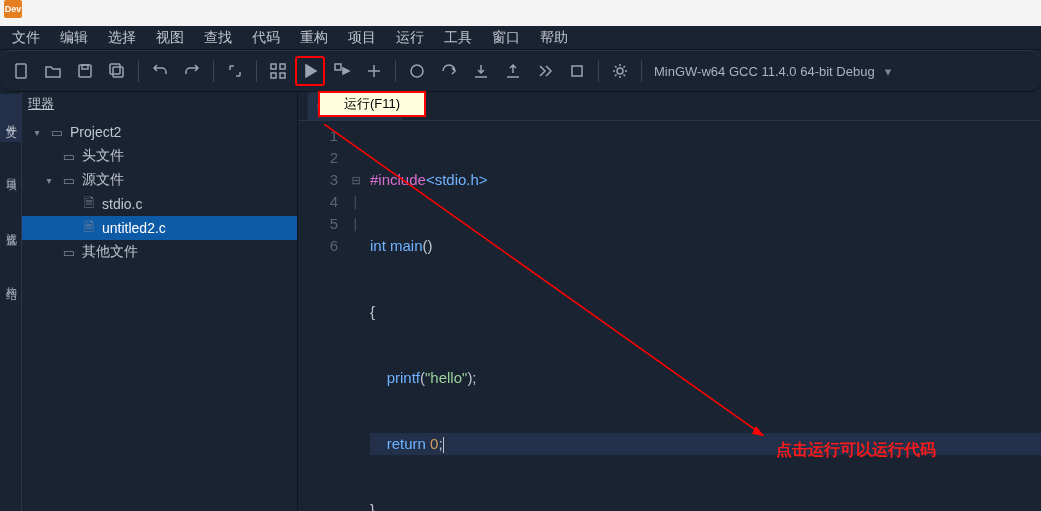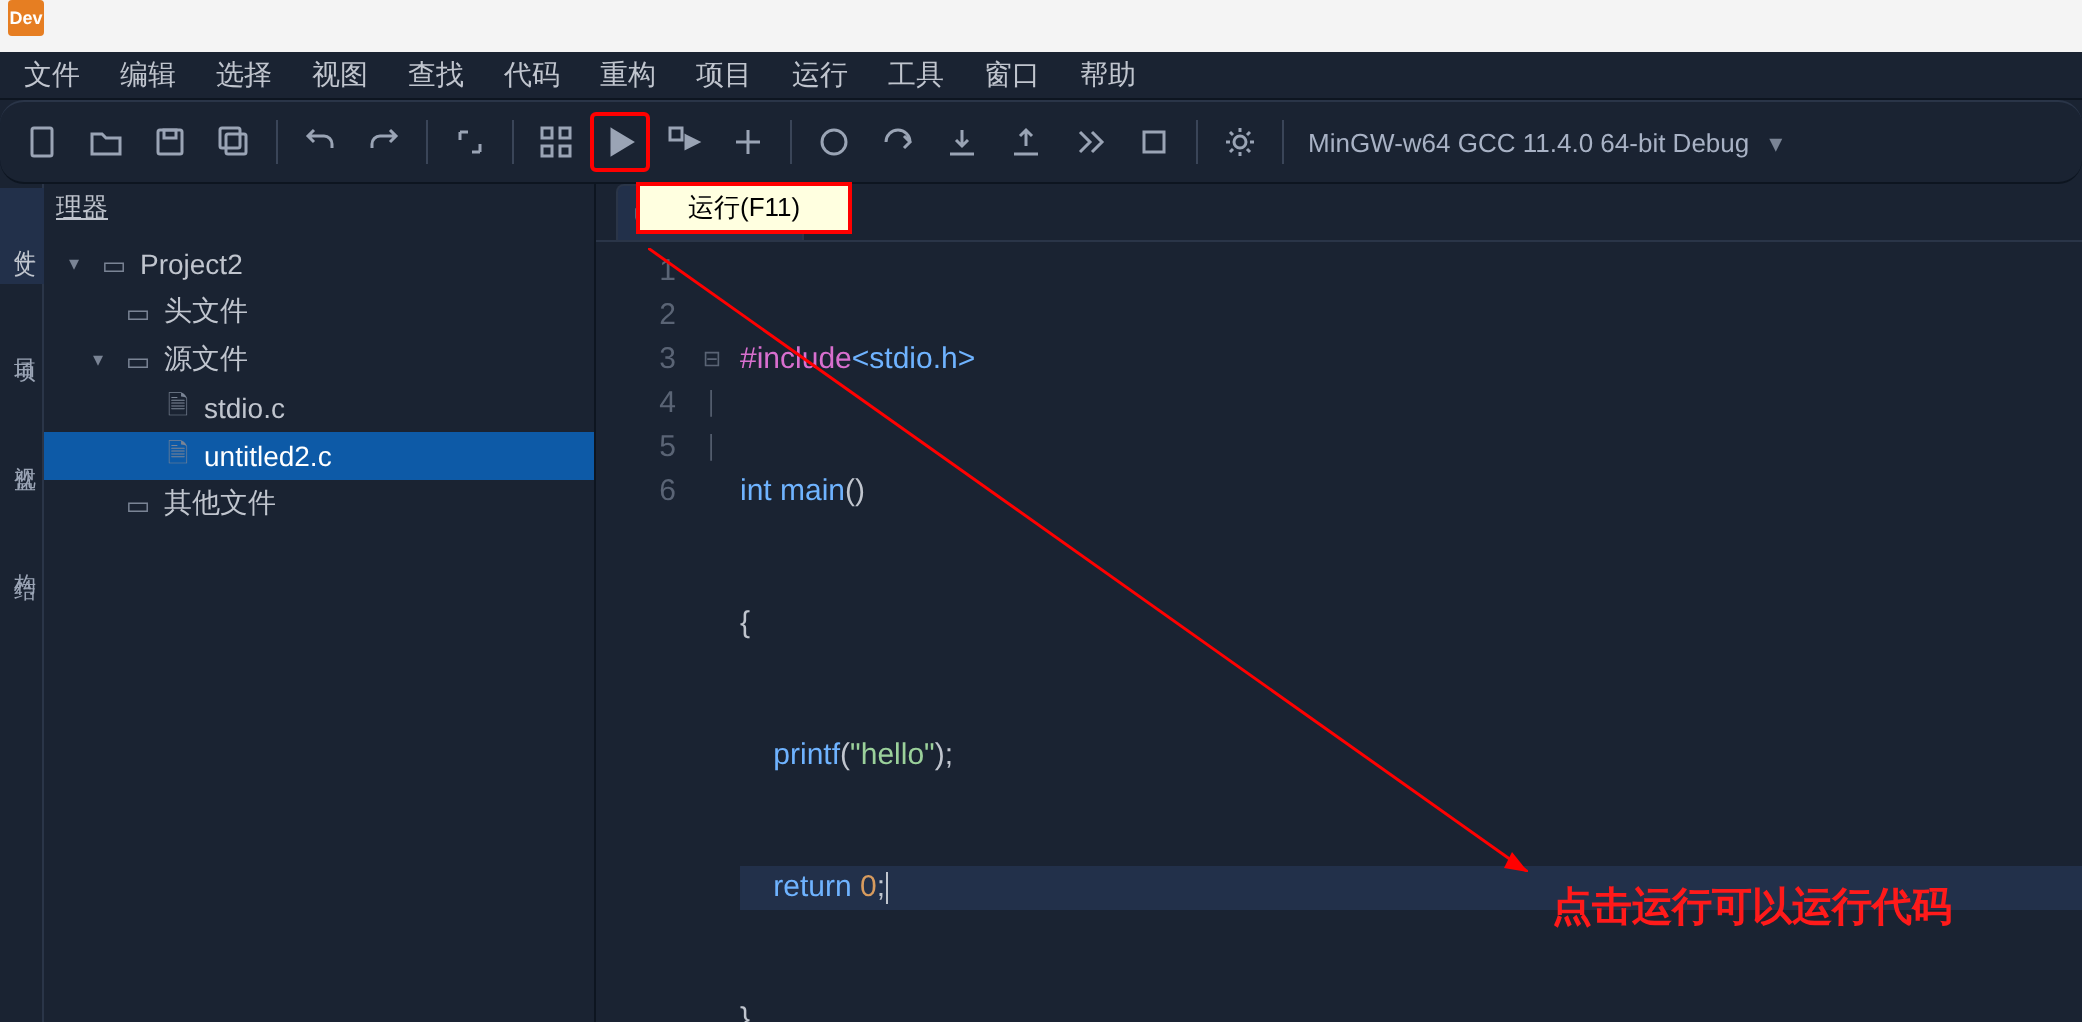--- a/index.html
+++ b/index.html
@@ -60,21 +60,21 @@
 .tok-pre { color:#d86fcf; }
 .tok-str { color:#9bd19b; }
 .tok-num { color:#d89b5e; }
 .tok-fn { color:#6fb3ff; }
 .tok-punc { color:#c0c5ce; }
 .tok-inc { color:#6fb3ff; }
 .cursor-caret { display:inline-block; width:1px; height:16px; background:#c0c5ce; vertical-align:middle; }
 
 
 .anno-line { position:absolute; top:32px; left:26px; width:440px; height:312px; z-index:15; pointer-events:none; }
-.anno-text { position:absolute; top:348px; left:478px; color:#ff1a1a; font-size:20px; font-weight:bold; z-index:15; pointer-events:none; }
+.anno-text { position:absolute; top:348px; left:478px; color:#ff1a1a; font-size:16px; font-weight:bold; z-index:15; pointer-events:none; }
 </style>
 </head>
 <body>
 
 <div class="titlebar">
   <div class="ico">Dev</div>
 </div>
 
 <div class="menubar">
   <div class="mi">文件</div>

